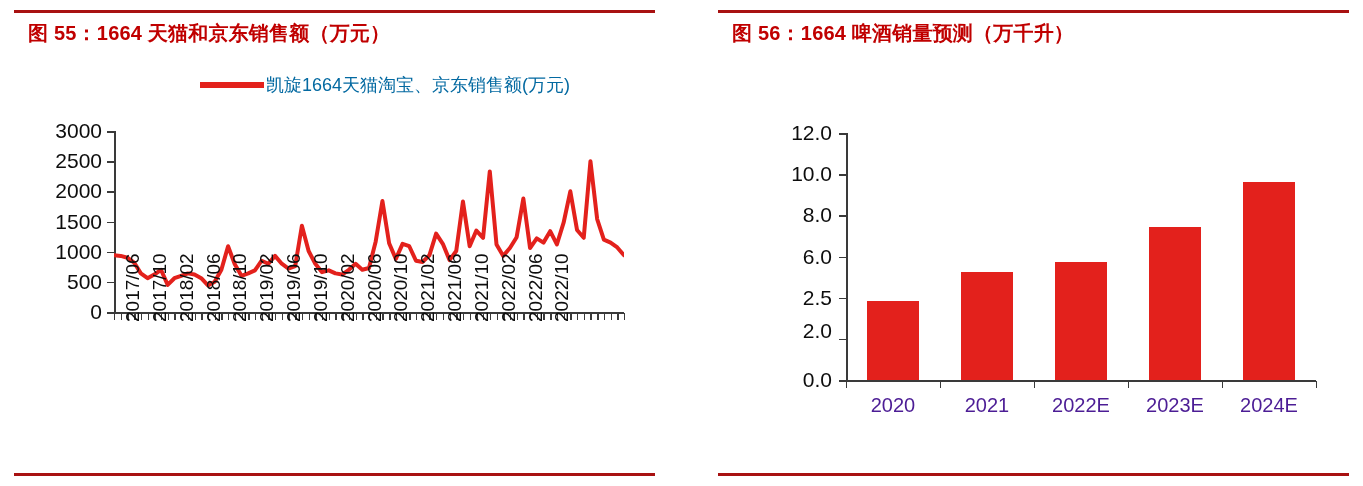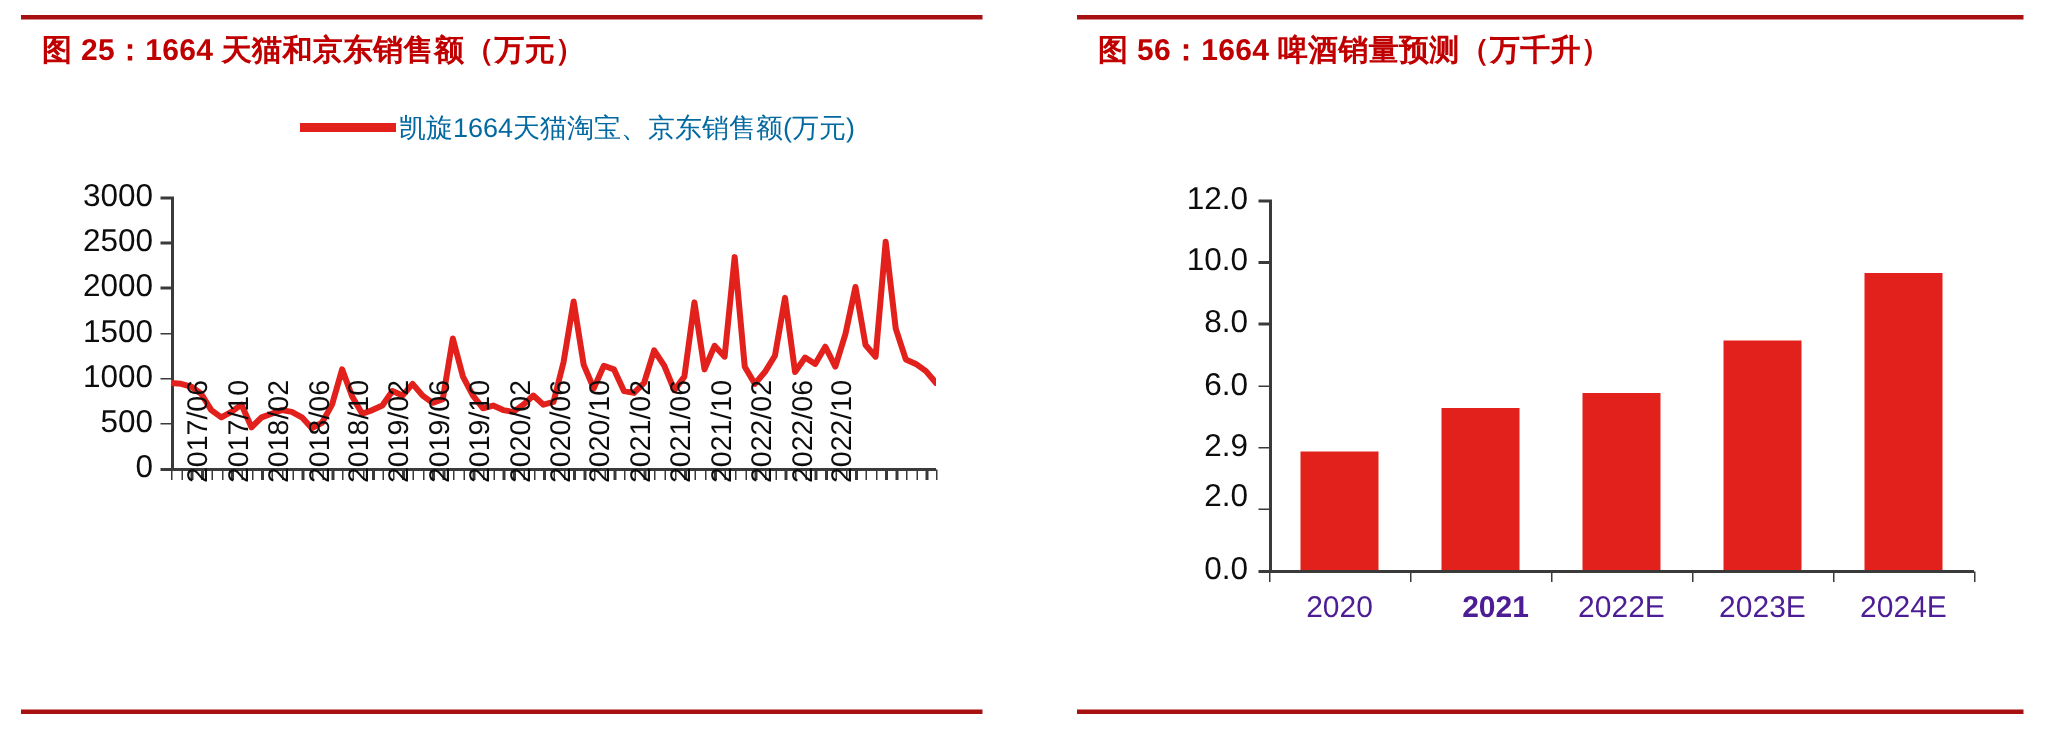--- a/index.html
+++ b/index.html
@@ -59,21 +59,21 @@
 </style>
 </head>
 <body>
 
 <div class="board">
 
   <div class="panel panel-left">
     <div class="rule-top"></div>
     <div class="rule-bot"></div>
 
-    <div class="fig-title">图 25：1664 天猫和京东销售额（万元）</div>
+    <div class="fig-title">图 55：1664 天猫和京东销售额（万元）</div>
 
     <div class="legend legend-left">
       <span class="legend-line"></span>
       <span class="legend-lbl">凯旋1664天猫淘宝、京东销售额(万元)</span>
     </div>
 
     <div class="chart" id="line-chart" style="left: 0px; top: 0px; width: 641px; height: 420px;">
       <div class="ylabels" id="line-ylabels" style="left: 0px; top: 131px; width: 88px; height: 181px;">
           <div class="ylab" style="top: 181px;">0</div>
           <div class="ylab" style="top: 150.833px;">500</div>
@@ -200,21 +200,21 @@
   <div class="panel panel-right">
     <div class="rule-top"></div>
     <div class="rule-bot"></div>
 
     <div class="fig-title">图 56：1664 啤酒销量预测（万千升）</div>
 
     <div class="chart" id="bar-chart" style="left: 0px; top: 0px; width: 631px; height: 430px;">
       <div class="ylabels" id="bar-ylabels" style="left: 0px; top: 133px; width: 114px; height: 247px;">
           <div class="ylab" style="top: 247px;">0.0</div>
           <div class="ylab" style="top: 198px;">2.0</div>
-          <div class="ylab" style="top: 164.667px;">2.9</div>
+          <div class="ylab" style="top: 164.667px;">2.5</div>
           <div class="ylab" style="top: 123.5px;">6.0</div>
           <div class="ylab" style="top: 82.3333px;">8.0</div>
           <div class="ylab" style="top: 41.1667px;">10.0</div>
           <div class="ylab" style="top: 0px;">12.0</div>
         </div>
       <div id="bar-plot" style="position: absolute; left: 128px; top: 133px; width: 470px; height: 247px;">
           <div class="axis-v" style="left: 0px; top: 0px; height: 247px;"></div>
           <div class="axis-h" style="left: 0px; top: 247px; width: 470px;"></div>
           <div class="tickv" style="left: -7px; top: 247px;"></div>
           <div class="tickv" style="left: -7px; top: 205.833px;"></div>
@@ -230,21 +230,21 @@
           <div class="tickh" style="left: 376px; top: 248px;"></div>
           <div class="tickh" style="left: 470px; top: 248px;"></div>
           <div class="bar" style="left: 21px; width: 52px; height: 79.2458px; background: rgb(227, 33, 28);"></div>
           <div class="bar" style="left: 115px; width: 52px; height: 108.062px; background: rgb(227, 33, 28);"></div>
           <div class="bar" style="left: 209px; width: 52px; height: 118.354px; background: rgb(227, 33, 28);"></div>
           <div class="bar" style="left: 303px; width: 52px; height: 153.346px; background: rgb(227, 33, 28);"></div>
           <div class="bar" style="left: 397px; width: 52px; height: 197.6px; background: rgb(227, 33, 28);"></div>
         </div>
       <div id="bar-xlabels">
           <div class="xcat" style="left: 175px; top: 394px;">2020</div>
-          <div class="xcat" style="left: 279px; top: 394px; font-weight: bold;">2021</div>
+          <div class="xcat" style="left: 269px; top: 394px;">2021</div>
           <div class="xcat" style="left: 363px; top: 394px;">2022E</div>
           <div class="xcat" style="left: 457px; top: 394px;">2023E</div>
           <div class="xcat" style="left: 551px; top: 394px;">2024E</div>
         </div>
     </div>
 
   </div>
 
 </div>
 

